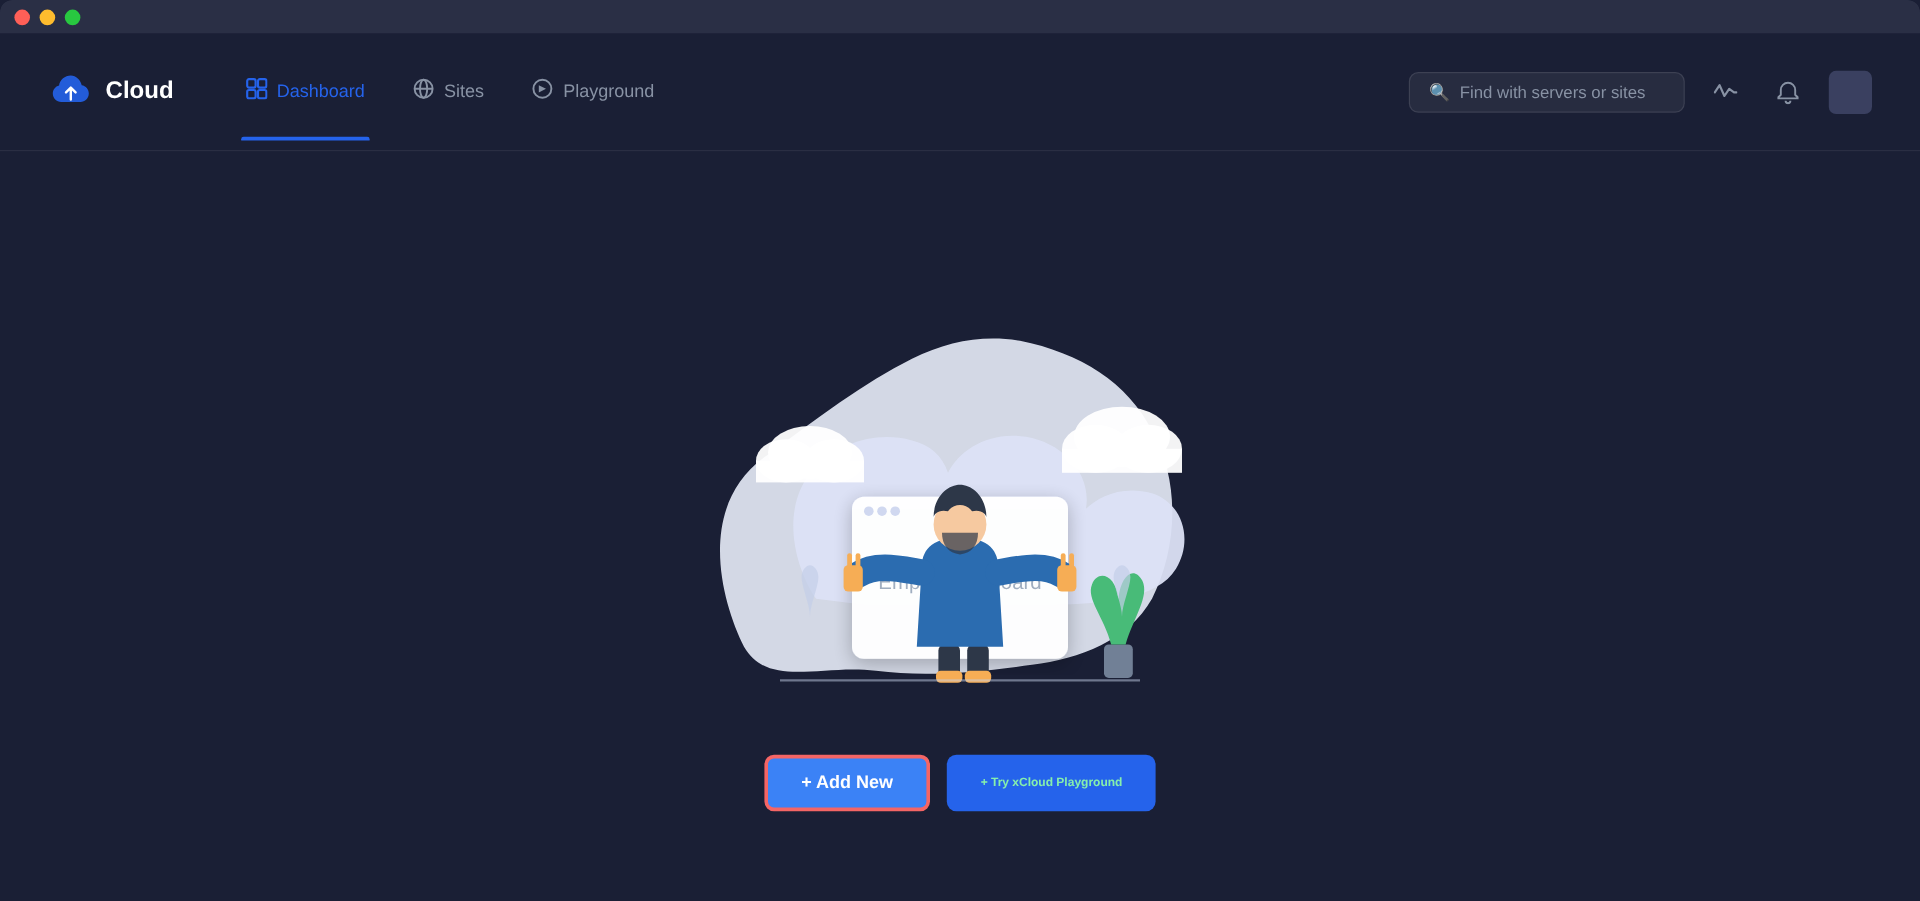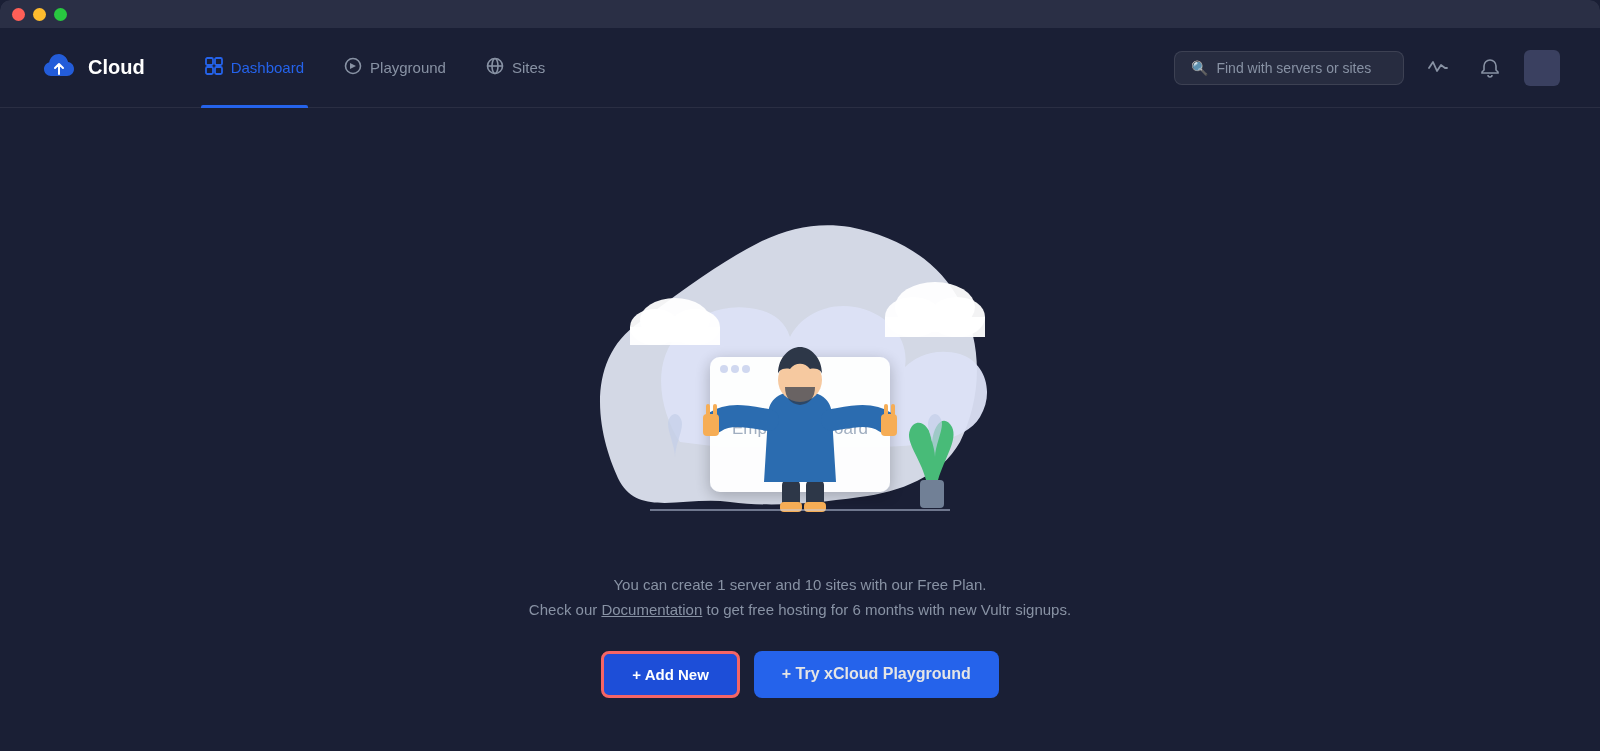--- a/index.html
+++ b/index.html
@@ -25,21 +25,21 @@
     .traffic-light {
       width: 13px; height: 13px;
       border-radius: 50%;
     }
     .tl-red { background: #ff5f57; }
     .tl-yellow { background: #febc2e; }
     .tl-green { background: #28c840; }
 
     
     .header {
-      height: 80px;
+      height: 98px;
       background: #1a1f35;
       display: flex;
       align-items: center;
       padding: 0 40px;
       border-bottom: 1px solid rgba(255,255,255,0.07);
     }
     .logo-area {
       display: flex;
       align-items: center;
       gap: 10px;
@@ -165,39 +165,39 @@
       color: #8892a4;
       text-decoration: underline;
     }
 
     
     .btn-row {
       display: flex;
       gap: 14px;
     }
     .btn-add-new {
-      background: #1d4ed8;
+      background: #3b82f6;
       color: #fff;
       border: 3px solid #f56565;
       border-radius: 8px;
       padding: 12px 28px;
       font-size: 15px;
       font-weight: 600;
       cursor: pointer;
       display: flex;
       align-items: center;
       gap: 8px;
     }
     .btn-playground {
       background: #2563eb;
-      color: #e5e5e5;
+      color: #86efac;
       border: none;
       border-radius: 8px;
       padding: 12px 28px;
-      font-size: 16px;
+      font-size: 10px;
       font-weight: 600;
       cursor: pointer;
       display: flex;
       align-items: center;
       gap: 8px;
     }
   </style>
 </head>
 <body>
 
@@ -231,35 +231,35 @@
         </svg>
       </span>
       <span>Dashboard</span>
     </a>
 
 
     <a class="nav-item">
       <span class="nav-icon">
         <svg width="18" height="18" viewBox="0 0 18 18" fill="none">
           <circle cx="9" cy="9" r="7.5" stroke="#8892a4" stroke-width="1.6"></circle>
-          <path d="M6 6l6 3-6 3V6z" fill="#8892a4"></path>
-        </svg>
-      </span>
-      <span>Playground</span>
-    </a>
-
-    <a class="nav-item">
-      <span class="nav-icon">
-        <svg width="18" height="18" viewBox="0 0 18 18" fill="none">
-          <circle cx="9" cy="9" r="7.5" stroke="#8892a4" stroke-width="1.6"></circle>
           <ellipse cx="9" cy="9" rx="3" ry="7.5" stroke="#8892a4" stroke-width="1.6"></ellipse>
           <line x1="1.5" y1="9" x2="16.5" y2="9" stroke="#8892a4" stroke-width="1.6"></line>
         </svg>
       </span>
       <span>Sites</span>
+    </a>
+
+    <a class="nav-item">
+      <span class="nav-icon">
+        <svg width="18" height="18" viewBox="0 0 18 18" fill="none">
+          <circle cx="9" cy="9" r="7.5" stroke="#8892a4" stroke-width="1.6"></circle>
+          <path d="M6 6l6 3-6 3V6z" fill="#8892a4"></path>
+        </svg>
+      </span>
+      <span>Playground</span>
     </a>
   </nav>
 
   <div class="search-area">
     <div class="search-box">
       <span class="search-icon-el">🔍</span>
       <span>Find with servers or sites</span>
     </div>
     <div class="header-action-btn">
       <svg width="20" height="20" viewBox="0 0 20 20" fill="none">
@@ -339,28 +339,20 @@
       <rect x="400" y="318" width="24" height="28" rx="4" fill="#718096"></rect>
       <path d="M406 318 C400 295 385 280 390 268 C395 255 410 260 412 280 C414 260 425 252 432 265 C438 278 425 295 418 318Z" fill="#48bb78"></path>
 
       <path d="M155 295 C155 285 148 270 148 262 C148 256 152 252 155 252 C158 252 162 256 162 262 C162 270 155 285 155 295Z" fill="#c3cfe8" opacity="0.7"></path>
       <path d="M415 295 C415 285 408 270 408 262 C408 256 412 252 415 252 C418 252 422 256 422 262 C422 270 415 285 415 295Z" fill="#c3cfe8" opacity="0.7"></path>
 
       <line x1="130" y1="348" x2="430" y2="348" stroke="#c3cfe8" stroke-width="2" opacity="0.5"></line>
     </svg>
   </div>
 
-  <div class="text-section">
-    <p>
-      <span>You can create 1 server and 10 sites with our Free Plan.</span>
-    </p>
-    <p>
-      <span>Check our </span><a href="#">Documentation</a><span> to get free hosting for 6 months with new Vultr signups.</span>
-    </p>
-  </div>
 
   <div class="btn-row">
     <button class="btn-add-new">
       <span>+ Add New</span>
     </button>
     <button class="btn-playground">
       <span>+ Try xCloud Playground</span>
     </button>
   </div>
 </main>

